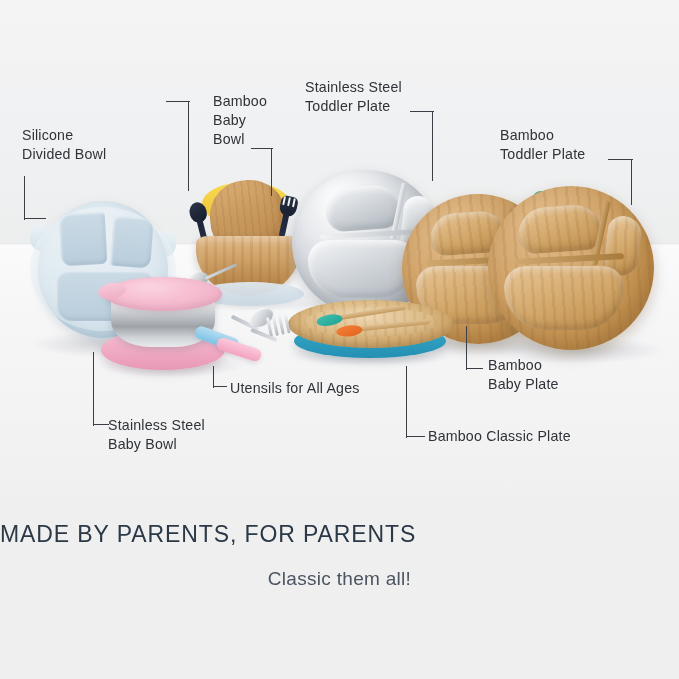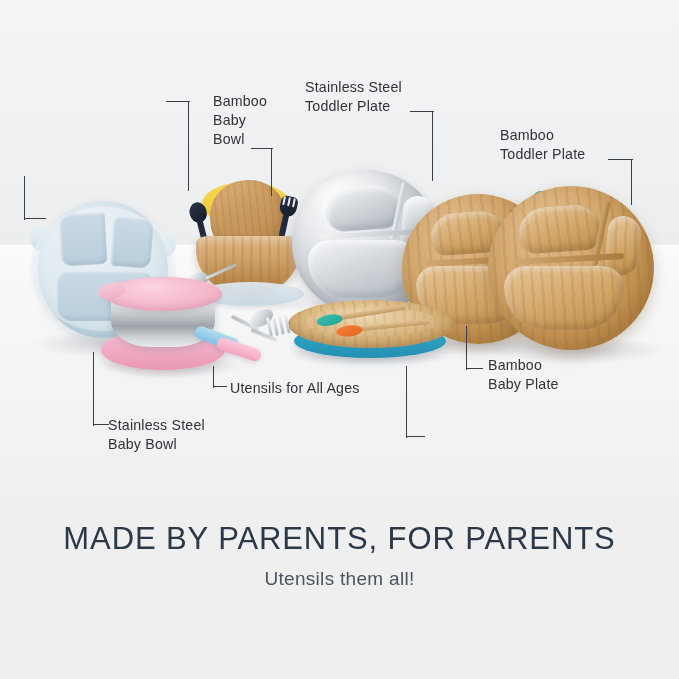--- a/index.html
+++ b/index.html
@@ -194,22 +194,22 @@
     box-shadow:0 2px 5px rgba(150,120,135,.25);}
 
   
   #smallbowl{left:432px;top:310px;width:62px;height:40px;}
   #smallbowl .b{position:absolute;left:0;top:0;width:62px;height:34px;border-radius:50%;
     background:
       repeating-linear-gradient(88deg,rgba(145,100,50,.12) 0 3px,rgba(255,255,255,0) 3px 10px),
       radial-gradient(ellipse at 45% 30%,#edd3ab,#d6b27c 60%,#c09css 100%, #c09a60 100%);}
 
   
-  #headline{position:absolute;left:0;top:521px;width:679px;text-align:center;
-    color:#2b3847;font-size:31px;letter-spacing:.9px;font-weight:400;
+  #headline{position:absolute;left:0;top:521px;width:679px;
+    color:#2b3847;font-size:23px;letter-spacing:.9px;font-weight:400;
     font-family:"Liberation Sans",sans-serif;}
   #subhead{position:absolute;left:0;top:568px;width:679px;text-align:center;
     color:#4b5460;font-size:19px;letter-spacing:.3px;font-weight:400;
     font-family:"Liberation Sans",sans-serif;}
 </style>
 </head>
 <body>
 
 <div id="infographic">
 
@@ -322,32 +322,35 @@
         <div class="tn" style="left:6px;"></div>
         <div class="tn" style="left:12px;"></div>
         <div class="tn" style="left:18px;"></div>
       </div>
       <div class="fk-neck"></div>
       <div class="fk-handle"></div>
     </div>
 
   </div>
 
+  <div class="lbl" style="left:22px;top:126px;">Silicone
+Divided Bowl</div>
   <div class="lbl" style="left:213px;top:92px;">Bamboo
 Baby
 Bowl</div>
   <div class="lbl" style="left:305px;top:78px;">Stainless Steel
 Toddler Plate</div>
   <div class="lbl" style="left:500px;top:126px;">Bamboo
 Toddler Plate</div>
   <div class="lbl" style="left:108px;top:416px;">Stainless Steel
 Baby Bowl</div>
   <div class="lbl" style="left:230px;top:379px;">Utensils for All Ages</div>
   <div class="lbl" style="left:488px;top:356px;">Bamboo
 Baby Plate</div>
+  <div class="lbl" style="left:428px;top:427px;">Bamboo Classic Plate</div>
 
   <div class="conn" style="left:24px;top:176px;width:22px;height:44px;">
     <i class="v" style="left:0;top:0;height:44px;"></i>
       <i class="h" style="left:0;top:42px;width:22px;"></i>
   </div>
 
   <div class="conn" style="left:166px;top:101px;width:24px;height:90px;">
     <i class="h" style="left:0;top:0;width:24px;"></i>
       <i class="v" style="left:22px;top:0;height:90px;"></i>
   </div>
@@ -374,15 +377,15 @@
   <div class="conn" style="left:466px;top:326px;width:17px;height:44px;">
     <i class="v" style="left:0;top:0;height:44px;"></i>
       <i class="h" style="left:0;top:42px;width:17px;"></i>
   </div>
   <div class="conn" style="left:406px;top:366px;width:19px;height:72px;">
     <i class="v" style="left:0;top:0;height:72px;"></i>
       <i class="h" style="left:0;top:70px;width:19px;"></i>
   </div>
 
   <div id="headline">MADE BY PARENTS, FOR PARENTS</div>
-  <div id="subhead">Utensils them all!</div>
+  <div id="subhead">Classic them all!</div>
 
 </div>
 
 </body></html>

